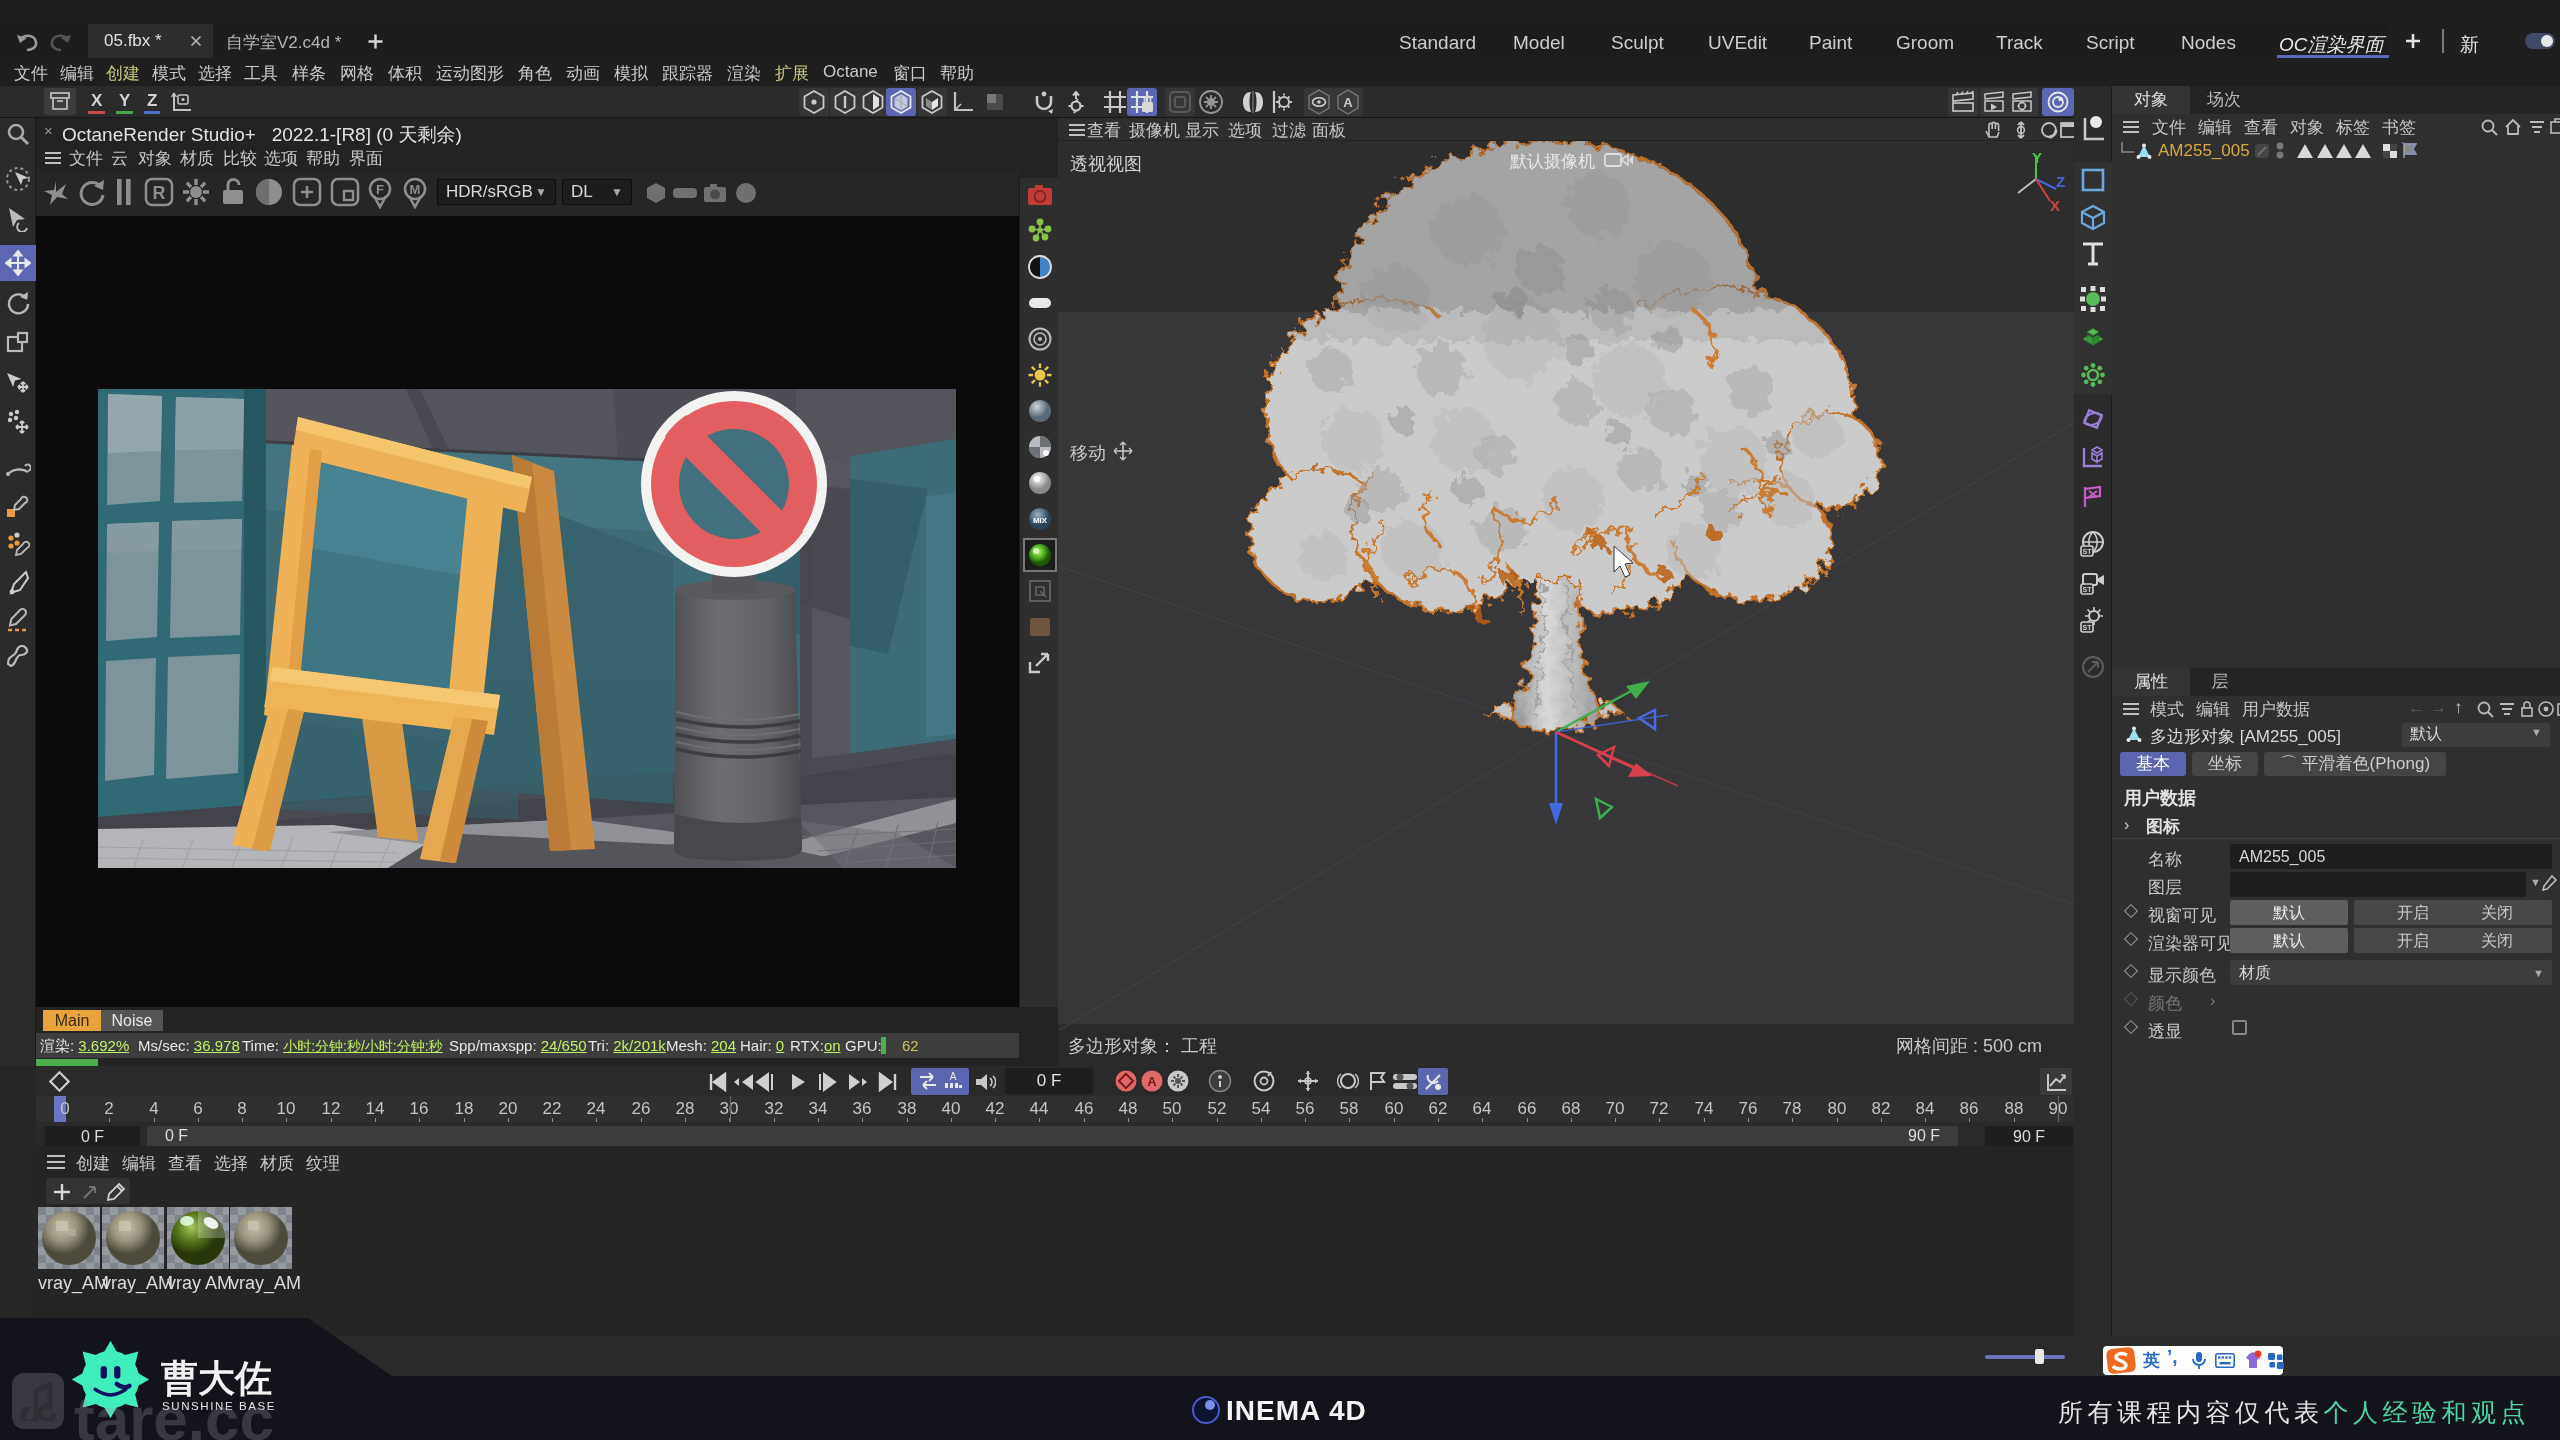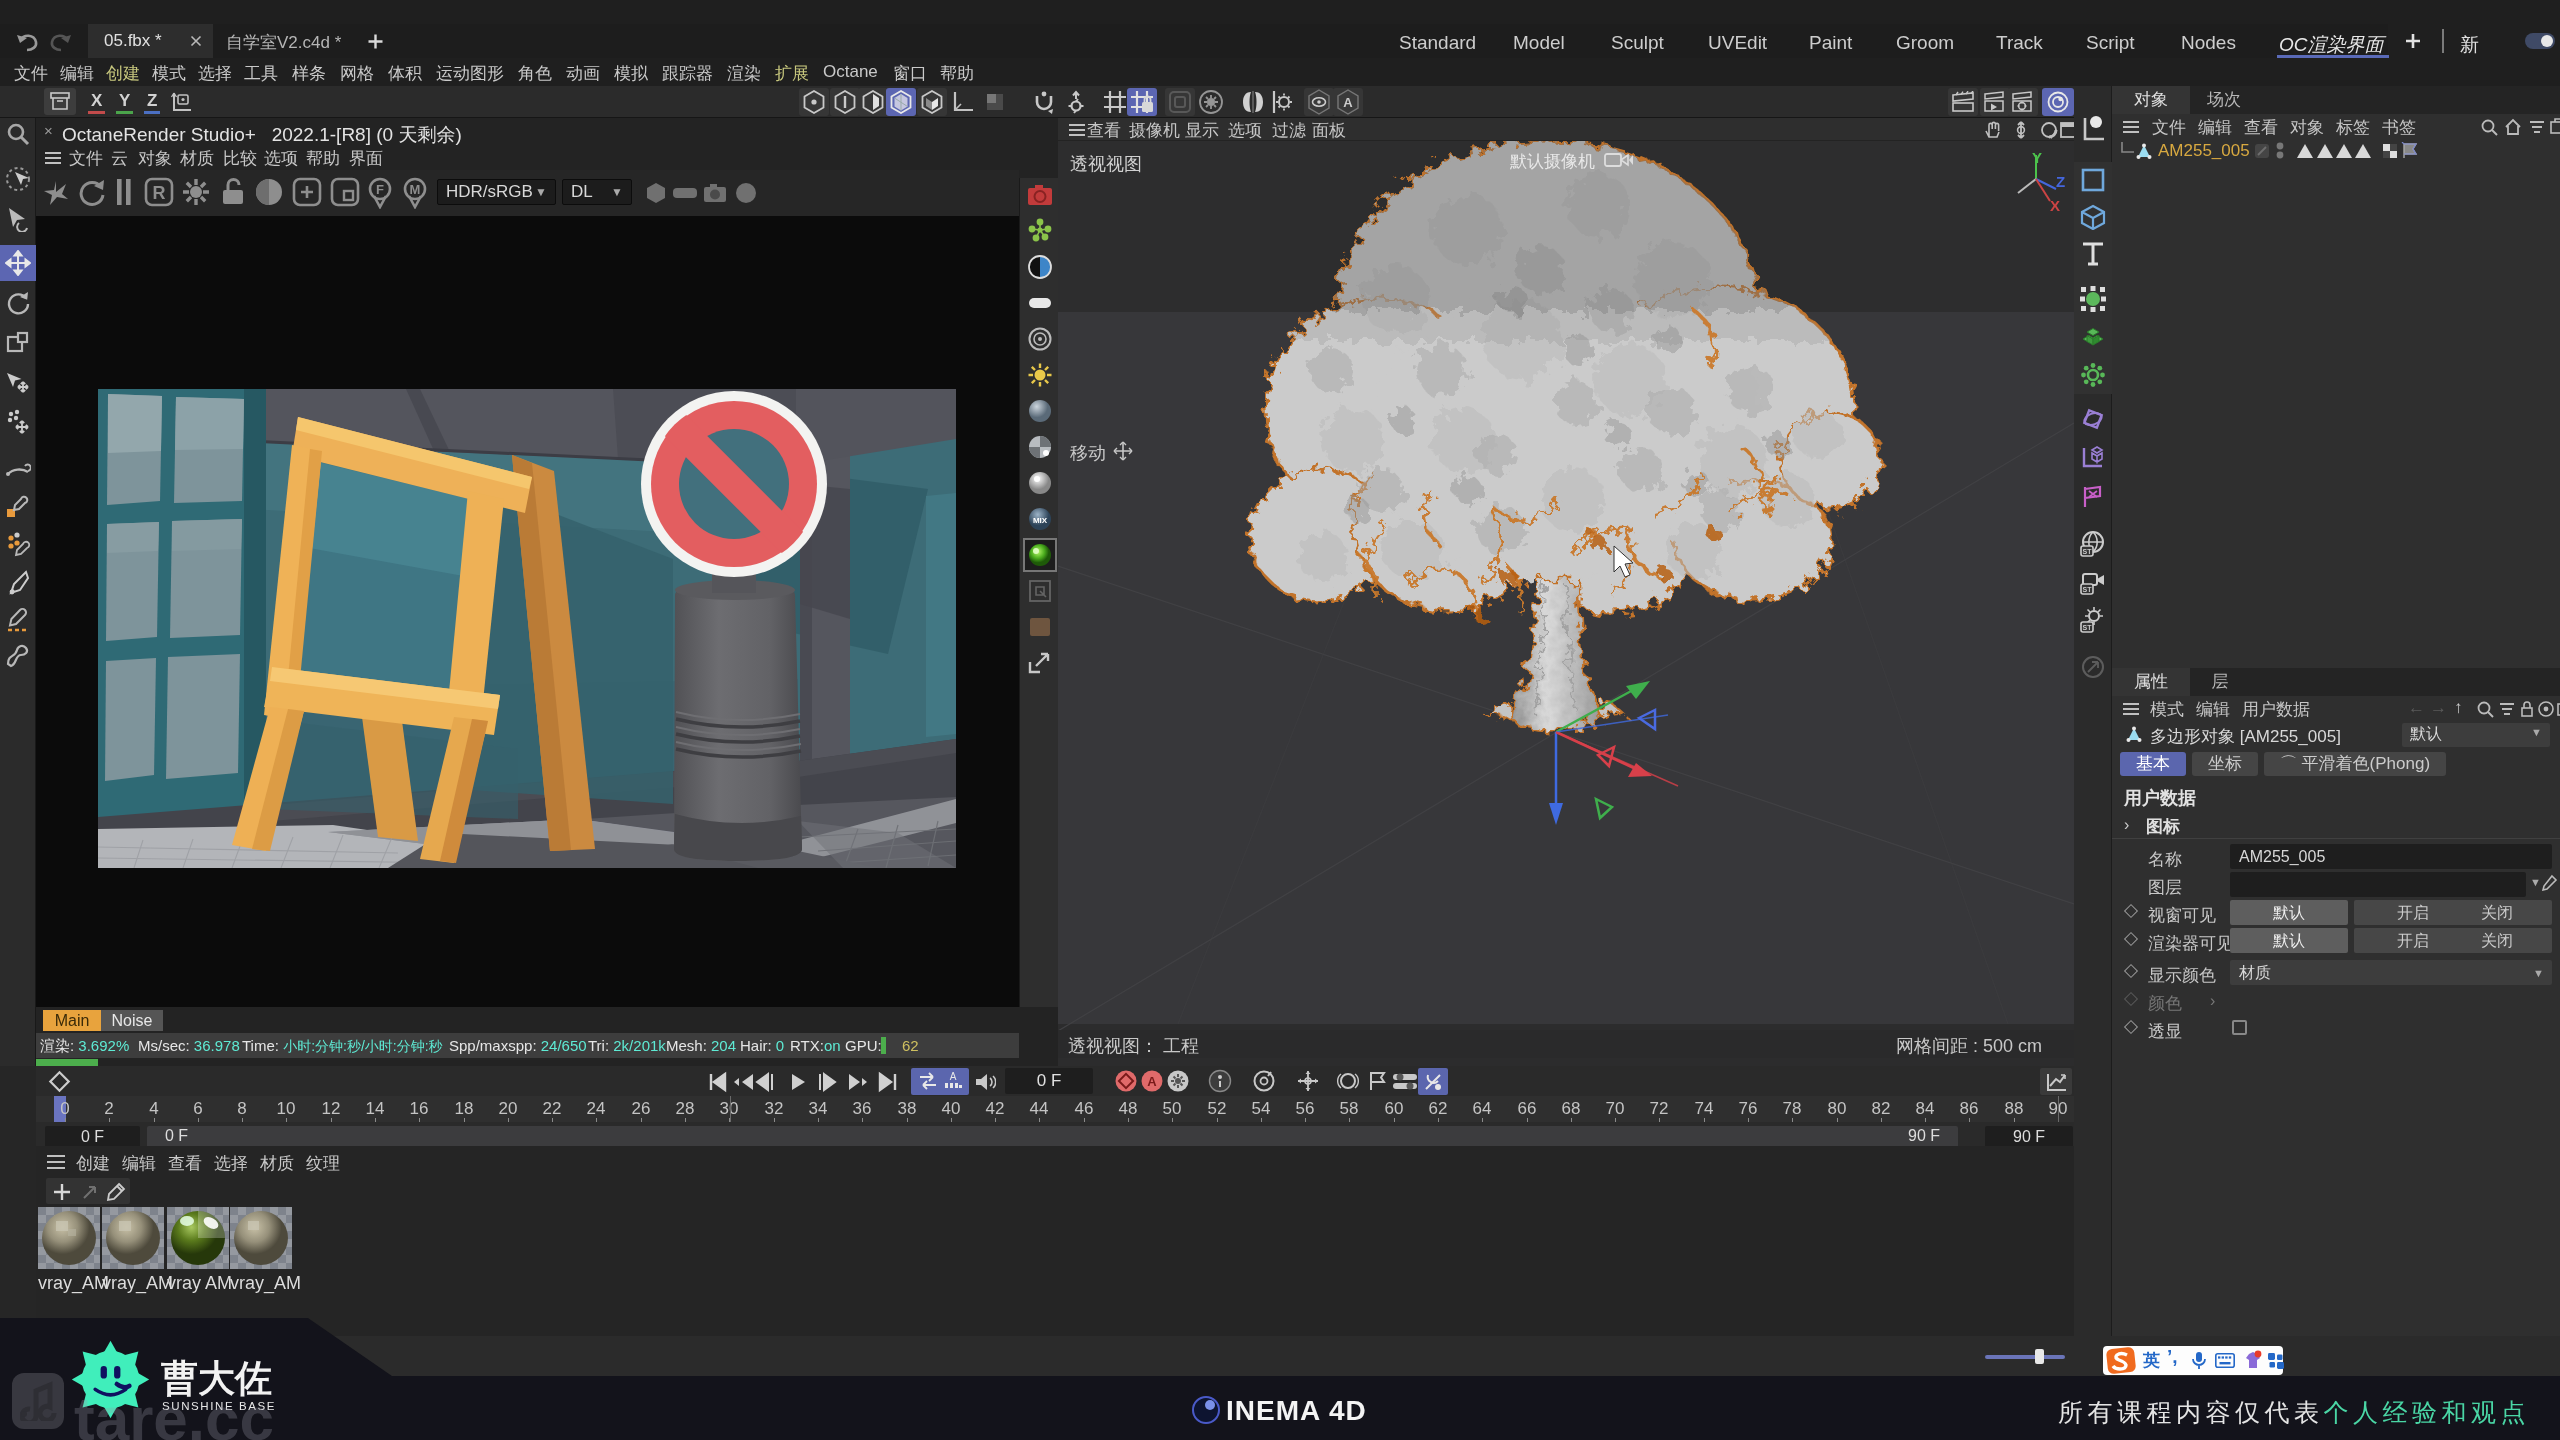--- a/index.html
+++ b/index.html
@@ -31,21 +31,21 @@
 #oc-menu { left:0; top:28px; width:100%; height:24px; color:#c6c6c6; font-size:17px; }
 #oc-tool { left:0; top:52px; width:983px; height:46px; background:#262626; }
 #oc-render { left:0; top:98px; width:983px; height:791px; background:#0b0b0b; }
 #oc-scene { left:62px; top:173px; width:858px; height:479px; }
 #oc-side { left:983px; top:60px; width:39px; height:829px; background:#2e2e2e; border-left:1px solid #1a1a1a; }
 #oc-status { left:0; top:889px; width:983px; height:59px; background:#232323; }
 
 .oc-select { position:absolute; background:#1c1c1c; border:1px solid #0c0c0c; color:#d8d8d8; font-size:17px; line-height:24px; padding-left:8px; border-radius:2px; }
 .side-ic { position:absolute; left:5px; width:30px; height:30px; display:flex; align-items:center; justify-content:center; }
 .side-ic.sel { outline:2px solid #777; background:#1d1d1d; }
-.tealv { color:#5eead4; }
+.tealv { color:#bef264;text-decoration:underline; }
 .attr-label { color:#c8c8c8; font-size:17px; }
 .attr-diamond { width:10px; height:10px; border:1.5px solid #999; transform:rotate(45deg); }
 .btn3 { width:118px; height:25px; background:#474747; border-radius:2px; color:#ccc; font-size:16px; text-align:center; line-height:25px; }
 .tlc { top:3px; }
 .mm-menu { position:absolute; top:6px; color:#c9c9c9; font-size:17px; }
 .mat-thumb { position:absolute; top:61px; width:62px; height:62px; }
 .mat-label { position:absolute; top:127px; width:62px; text-align:center; color:#dcdcdc; font-size:18px; white-space:nowrap; }
 .ruler-num { position:absolute; top:3px; color:#c4c4c4; font-size:17px; transform:translateX(-50%); }
 .rt { position:absolute; top:22px; width:1px; height:4px; background:#8a8a8a; }
 
@@ -895,21 +895,21 @@
         <path d="M28 30 V6" stroke="#4cc24c" stroke-width="2"></path>
         <path d="M28 30 L10 44" stroke="#bbb" stroke-width="2"></path>
         <path d="M28 30 L48 40" stroke="#4466dd" stroke-width="2"></path>
         <path d="M28 30 L42 52" stroke="#cc4444" stroke-width="2"></path>
         <text x="24" y="14" fill="#4cc24c" font-size="15" font-weight="bold" font-family="Liberation Sans">Y</text>
         <text x="48" y="38" fill="#4466dd" font-size="15" font-weight="bold" font-family="Liberation Sans">Z</text>
         <text x="42" y="62" fill="#cc4444" font-size="15" font-weight="bold" font-family="Liberation Sans">X</text>
       </svg>
       
       <div class="abs" style="left:0;top:889px;width:1016px;height:28px;background:#2a2a2b"></div>
-      <span class="abs" style="left:10px;top:893px;color:#c8c8c8;font-size:18px">透视视图： 工程</span>
+      <span class="abs" style="left:10px;top:893px;color:#c8c8c8;font-size:18px">多边形对象： 工程</span>
       <span class="abs" style="left:838px;top:893px;color:#c8c8c8;font-size:18px">网格间距 : 500 cm</span>
     </div>
   </div>
   <div class="abs" id="rightstrip">
     <svg class="abs" style="left:5px;top:28px" width="28" height="30" viewBox="0 0 28 30">
         <path d="M6 4 V25 H25" fill="none" stroke="#c8c8c8" stroke-width="2.6"></path>
         <circle cx="17" cy="8" r="6" fill="#e8e8e8"></circle>
       </svg>
     <div class="abs" style="left:0;top:76px;width:38px;height:232px;background:#313131"></div>
     <svg class="abs" style="left:7px;top:82px" width="24" height="24" viewBox="0 0 24 24">

